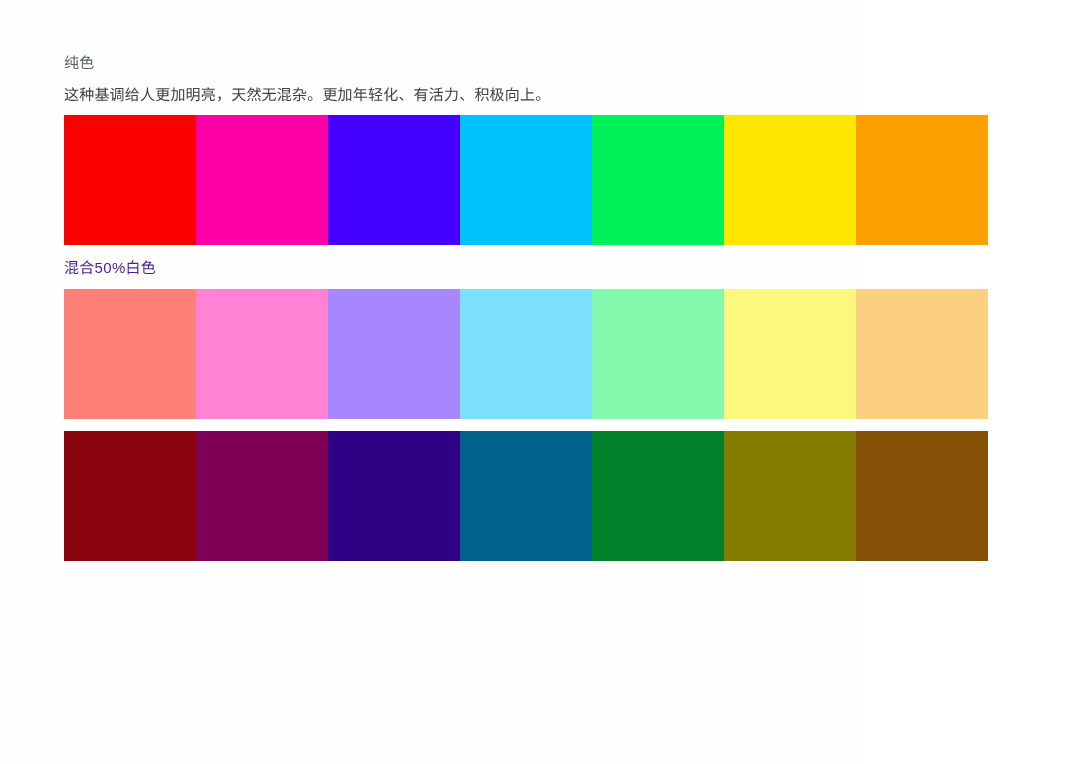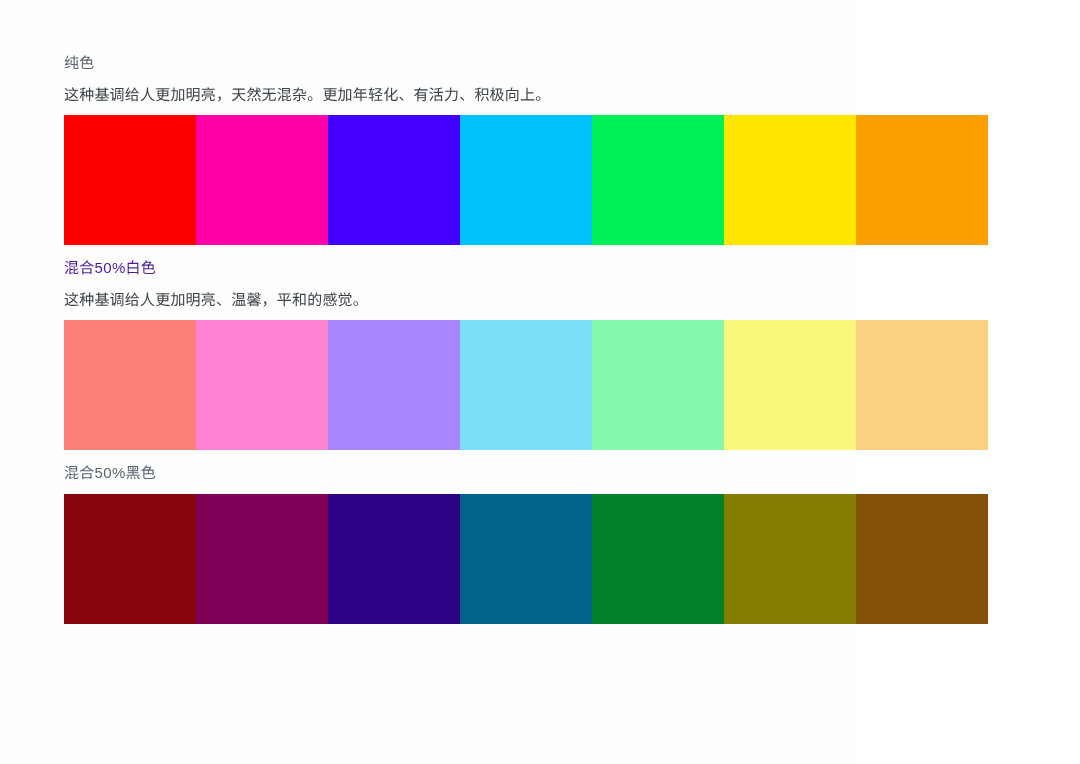--- a/index.html
+++ b/index.html
@@ -87,36 +87,34 @@
         <div class="swatch" style="background-color: rgb(0, 240, 90);"></div>
         <div class="swatch" style="background-color: rgb(255, 230, 0);"></div>
         <div class="swatch" style="background-color: rgb(252, 160, 0);"></div>
       </div>
     </section>
 
     <div class="gap-small"></div>
 
     <section class="section">
       <h2 class="section-heading" style="color: #4c1d95;">混合50%白色</h2>
-      <p class="section-desc" style="color: rgb(60, 66, 75);">这种基调给人更加明亮、温馨，平和的感觉。</p>
       <div class="swatch-row">
         <div class="swatch" style="background-color: rgb(252, 128, 120);"></div>
         <div class="swatch" style="background-color: rgb(255, 130, 212);"></div>
         <div class="swatch" style="background-color: rgb(168, 134, 253);"></div>
         <div class="swatch" style="background-color: rgb(124, 224, 251);"></div>
         <div class="swatch" style="background-color: rgb(134, 248, 173);"></div>
         <div class="swatch" style="background-color: rgb(252, 247, 125);"></div>
         <div class="swatch" style="background-color: rgb(251, 208, 129);"></div>
       </div>
     </section>
 
     <div class="gap-small"></div>
 
     <section class="section">
-      <h2 class="section-heading" style="color: rgb(90, 100, 114);">混合50%黑色</h2>
       <div class="swatch-row">
         <div class="swatch" style="background-color: rgb(138, 4, 16);"></div>
         <div class="swatch" style="background-color: rgb(128, 0, 87);"></div>
         <div class="swatch" style="background-color: rgb(45, 2, 133);"></div>
         <div class="swatch" style="background-color: rgb(1, 98, 140);"></div>
         <div class="swatch" style="background-color: rgb(3, 128, 42);"></div>
         <div class="swatch" style="background-color: rgb(133, 125, 2);"></div>
         <div class="swatch" style="background-color: rgb(133, 81, 6);"></div>
       </div>
     </section>

